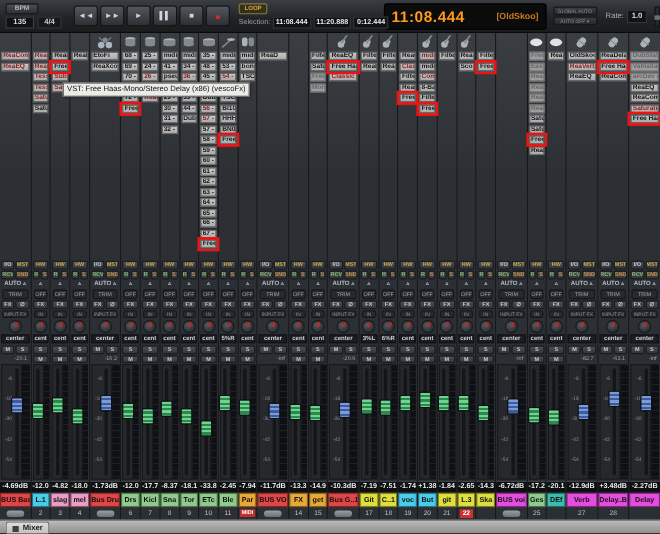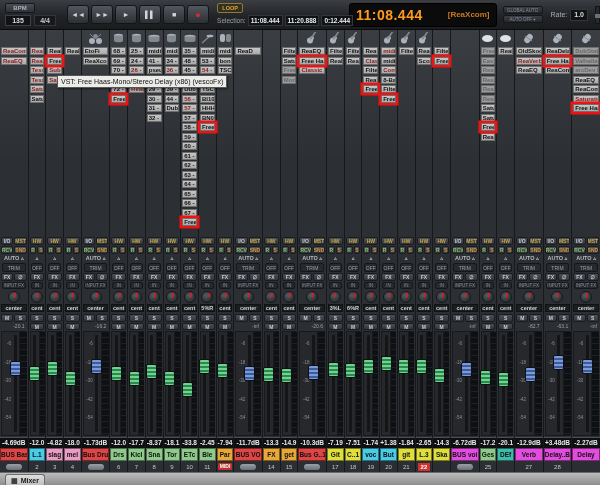--- a/index.html
+++ b/index.html
@@ -130,21 +130,21 @@
     <div class="loop-btn">LOOP</div>
     <div class="selrow">
       <span class="sel-label">Selection:</span>
       <span class="sel-val">11:08.444</span>
       <span class="sel-val">11:20.888</span>
       <span class="sel-val">0:12.444</span>
     </div>
   </div>
   <div id="bigdisplay">
     <span id="bigtime">11:08.444</span>
-    <span id="status">[ReaXcom]</span>
+    <span id="status">[OldSkoo]</span>
   </div>
   <div class="autobtns">
     <div class="abtn">GLOBAL AUTO</div>
     <div class="abtn">AUTO OFF ▾</div>
   </div>
   <div class="raterow">
     <span class="rate-label">Rate:</span>
     <span class="rate-val">1.0</span>
     <div class="rate-slider">
         <div class="rate-thumb"></div>

